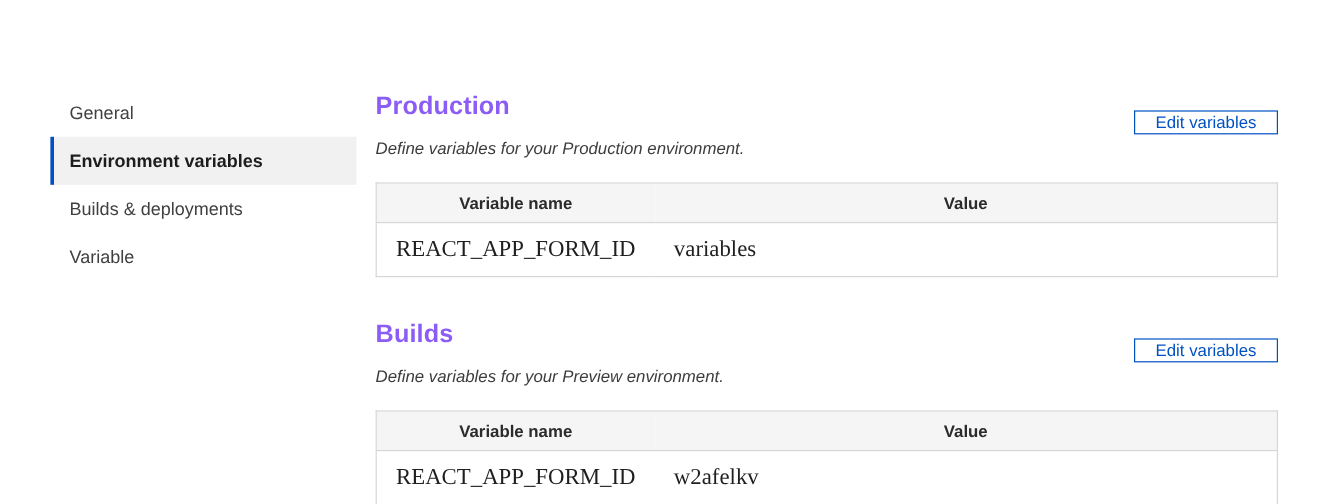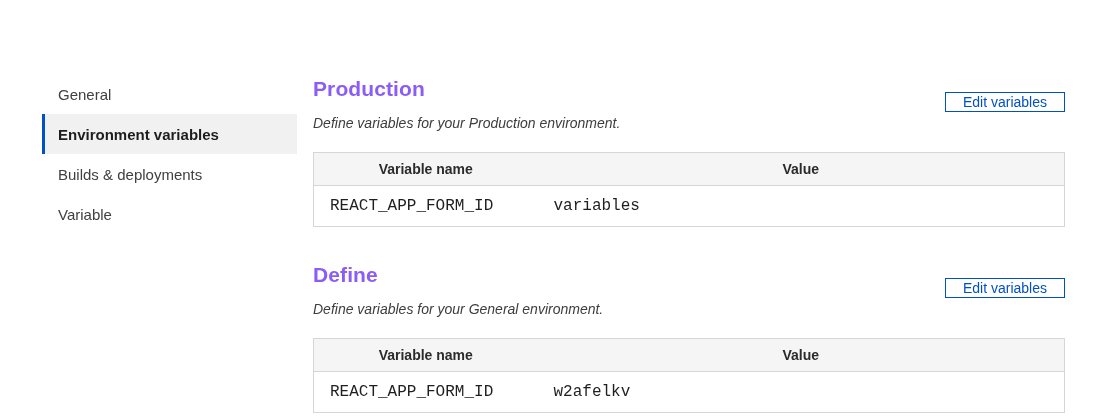--- a/index.html
+++ b/index.html
@@ -47,22 +47,22 @@
   }
   
   .var-table{width:100%;border-collapse:collapse;border:1px solid var(--tbl-border);}
   .var-table th{
     background:var(--th-bg);text-align:center;
     font-size:14px;font-weight:700;color:#2b2b2b;
     padding:8px 16px;border-bottom:1px solid var(--tbl-border);
   }
   .var-table td{
     padding:11px 16px;background:#fff;
-    font-family:Liberation Mono, monospace;
-    font-size:16px;color:#1f1f1f;
+    font-family:Liberation Serif, serif;
+    font-size:19px;color:#1f1f1f;
   }
   .col-name{width:224px;}
 </style>
 </head>
 <body>
 
 <div class="layout">
 
   <nav class="sidebar">
     <div class="nav-item">
@@ -95,22 +95,22 @@
         <tbody>
           <tr>
             <td>REACT_APP_FORM_ID</td>
             <td>variables</td>
           </tr>
         </tbody>
       </table>
     </section>
 
     <section class="section">
-      <h2 class="section-title">Define</h2>
-      <p class="section-desc">Define variables for your General environment.</p>
+      <h2 class="section-title">Builds</h2>
+      <p class="section-desc">Define variables for your Preview environment.</p>
       <button class="edit-btn">Edit variables</button>
       <table class="var-table">
         <thead>
           <tr>
             <th class="col-name">Variable name</th>
             <th>Value</th>
           </tr>
         </thead>
         <tbody>
           <tr>

